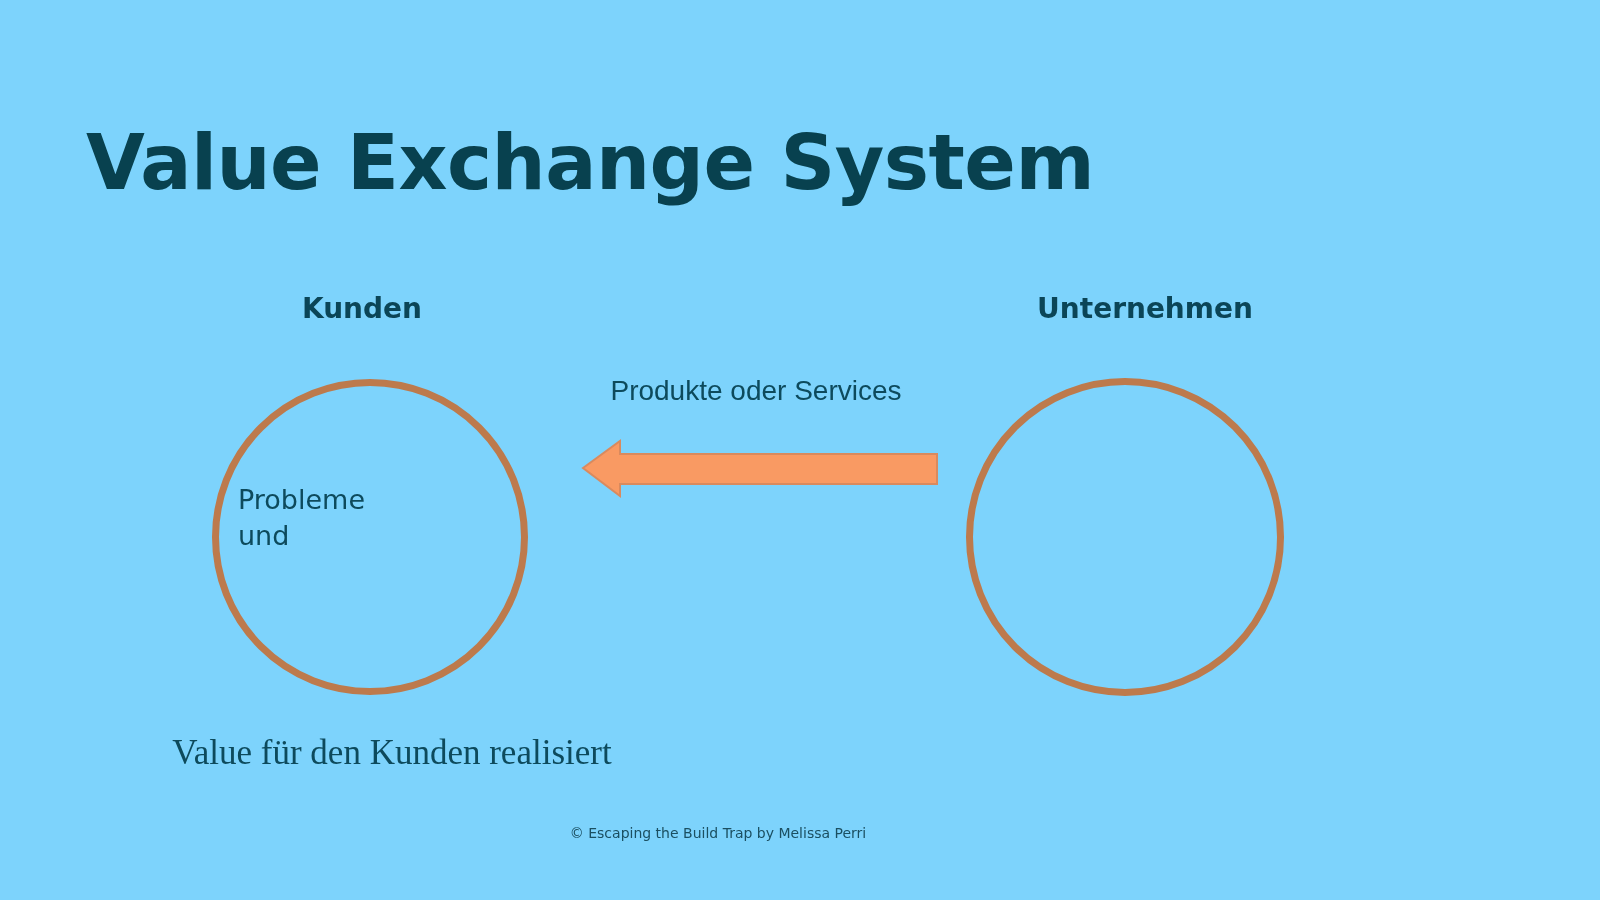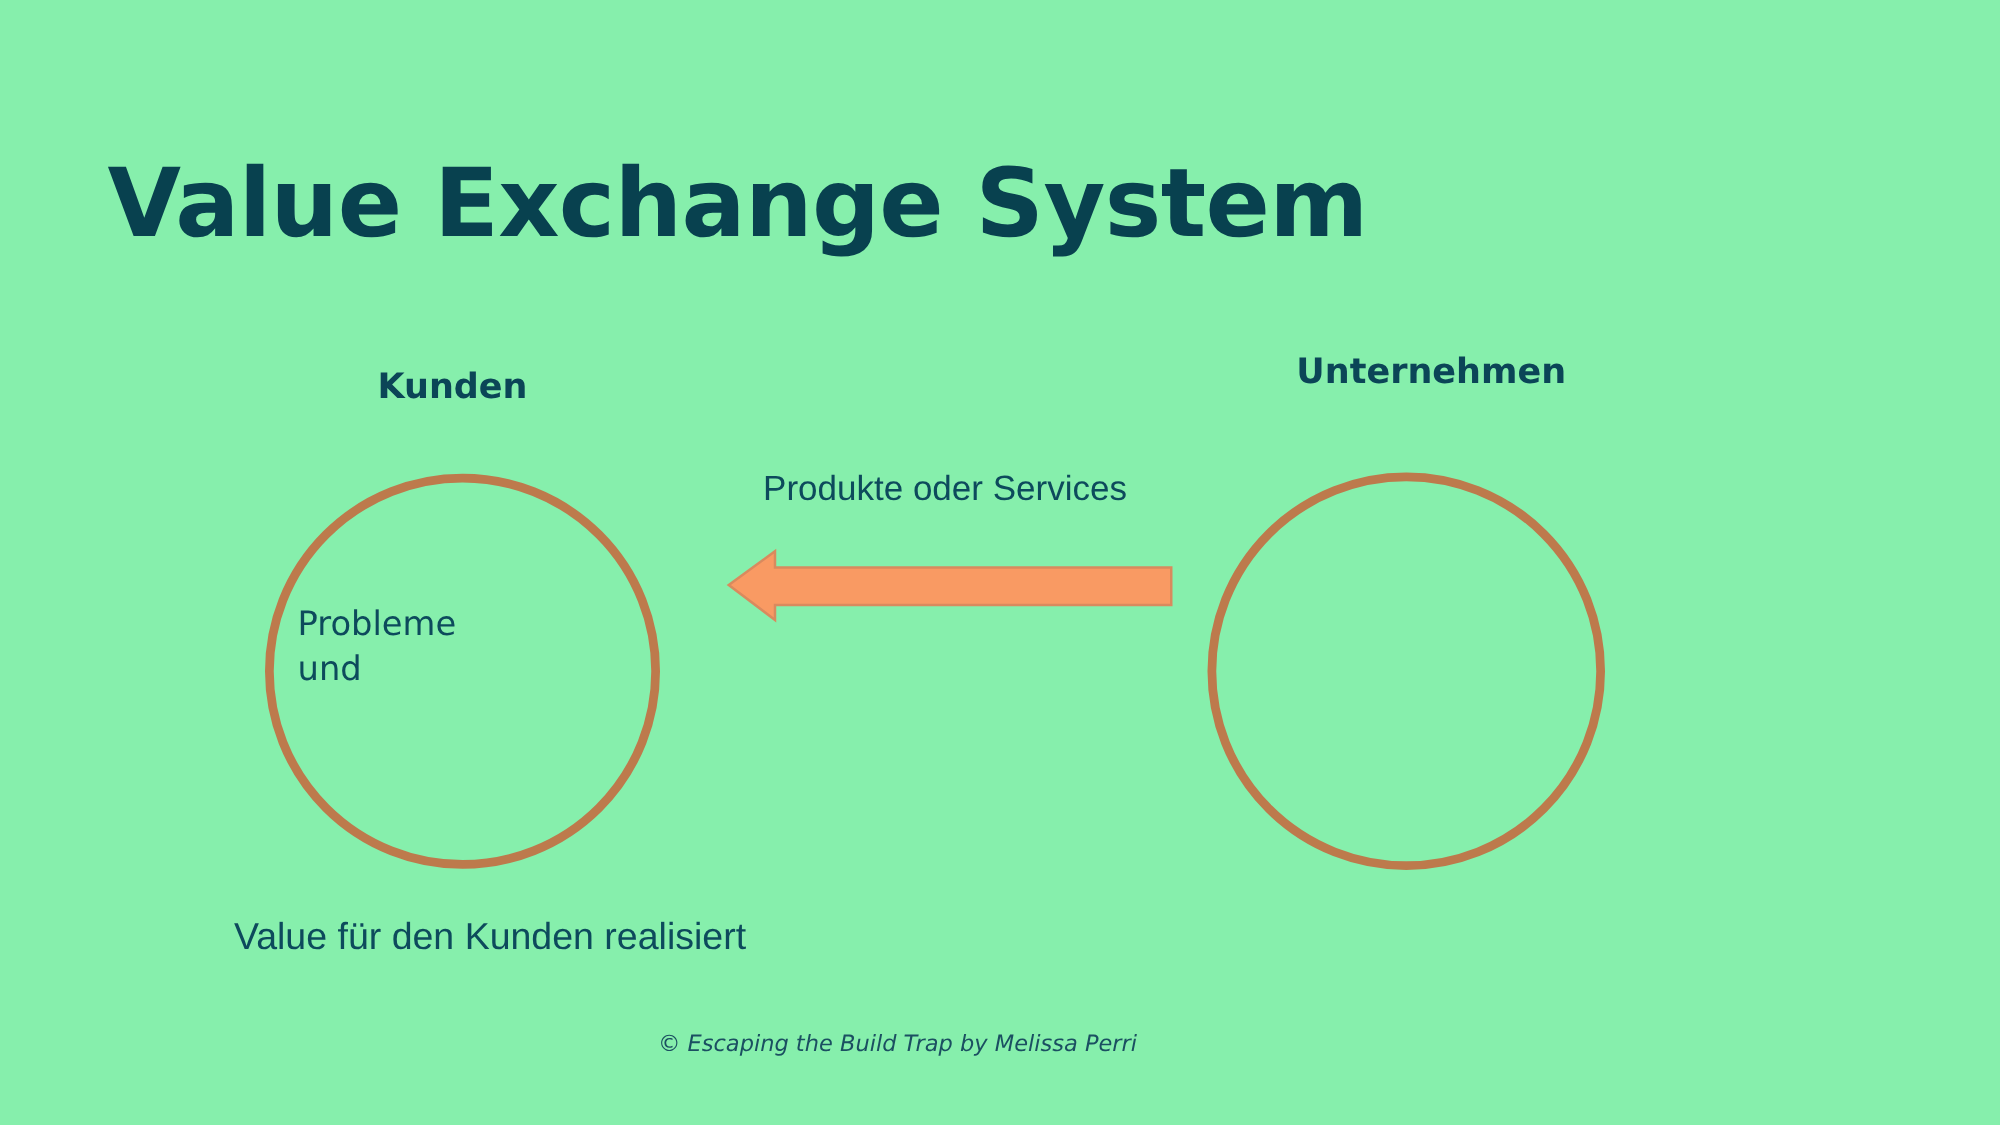--- a/index.html
+++ b/index.html
@@ -12,21 +12,21 @@
     height: 900px;
     background: #ffffff;
     font-family: "Liberation Sans", sans-serif;
     overflow: hidden;
   }
 
   #slide {
     position: relative;
     width: 1600px;
     height: 900px;
-    background: #86efac;
+    background: #7dd3fc;
   }
 
   
   #slide-title {
     position: absolute;
     left: 86px;
     top: 74px;
     font-family: "DejaVu Sans", sans-serif;
     font-size: 76px;
     font-weight: 700;
@@ -41,21 +41,21 @@
     position: absolute;
     font-family: "DejaVu Sans", sans-serif;
     font-size: 28px;
     font-weight: 700;
     color: #0b4557;
     text-align: center;
     white-space: nowrap;
     transform: translateX(-50%);
   }
   #heading-customers { left: 362px; top: 292px; }
-  #heading-company   { left: 1145px; top: 280px; }
+  #heading-company   { left: 1145px; top: 292px; }
 
   
   .value-circle {
     position: absolute;
     border-radius: 50%;
     border: 7px solid #bd7a4c;
     box-sizing: border-box;
     background: transparent;
   }
   #circle-customers {
@@ -100,38 +100,37 @@
     transform: translateX(-50%);
     font-family: Liberation Sans, sans-serif;
     font-size: 28px;
     color: #0d4a5c;
     white-space: nowrap;
   }
 
   
   .value-caption {
     position: absolute;
-    font-family: Liberation Sans, sans-serif;
-    font-size: 30px;
+    font-family: Liberation Serif, serif;
+    font-size: 35px;
     color: #0d4a5c;
     white-space: nowrap;
     transform: translateX(-50%);
   }
   #caption-customers { left: 392px; top: 733px; }
   #caption-company   { left: 1131px; top: 733px; }
 
   
   #footer-attribution {
     position: absolute;
     left: 718px;
     top: 825px;
     transform: translateX(-50%);
     font-family: "DejaVu Sans", sans-serif;
-    font-style: italic;
-    font-size: 18px;
+    font-size: 14px;
     color: #1b4f61;
     white-space: nowrap;
   }
 </style>
 </head>
 <body>
 
 <div id="slide">
 
   <h1 id="slide-title">Value Exchange System</h1>

